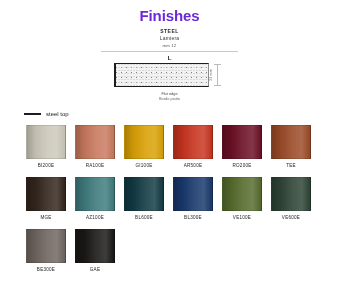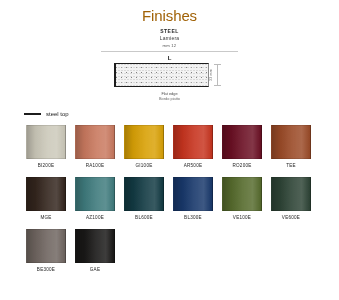--- a/index.html
+++ b/index.html
@@ -21,24 +21,24 @@
   }
 
   
   .header {
     padding-top: 7px;
     text-align: center;
   }
 
   .title {
     font-size: 15px;
-    font-weight: normal;
+    font-weight: bold;
     letter-spacing: -0.1px;
     line-height: 17px;
-    color: #a16207;
+    color: #6d28d9;
   }
 
   .subtitle-block {
     margin-top: 4px;
     text-align: center;
   }
 
   .sub-steel {
     font-size: 5px;
     font-weight: bold;

